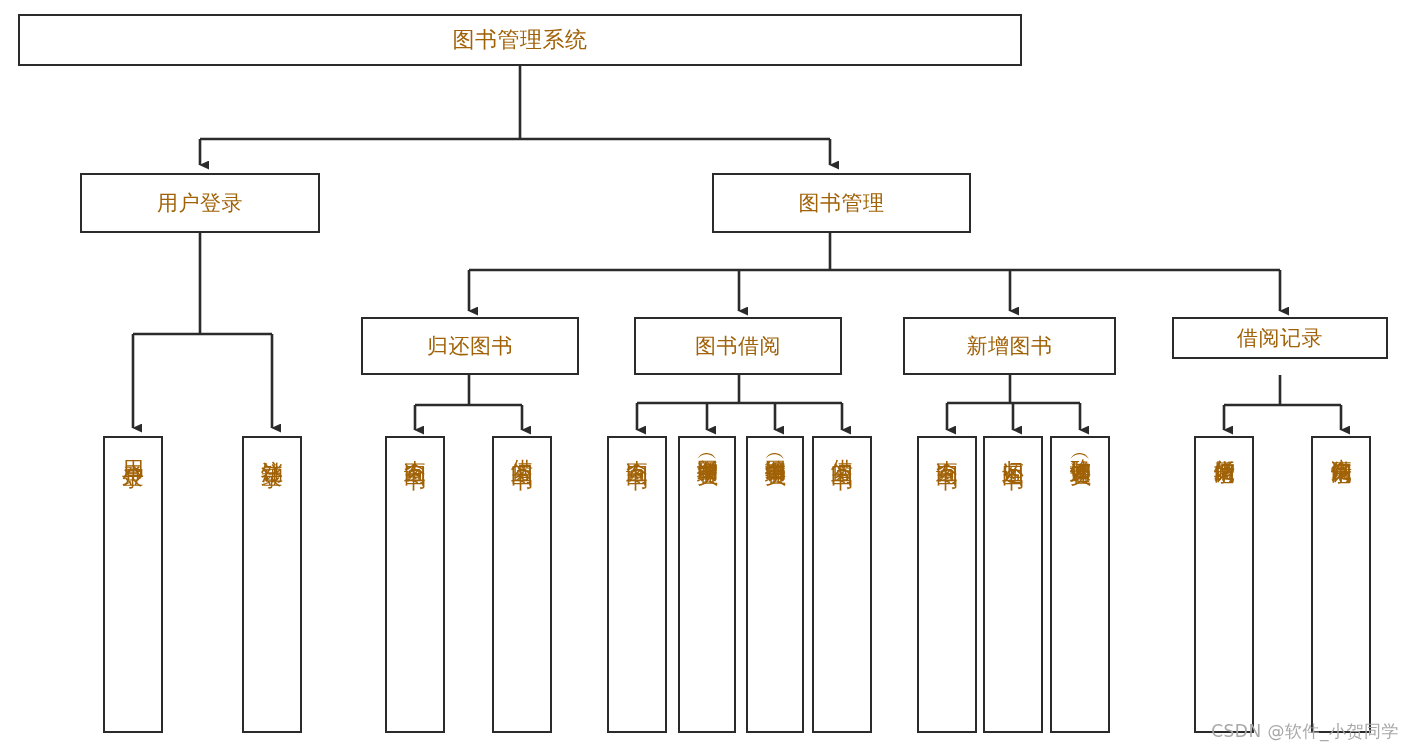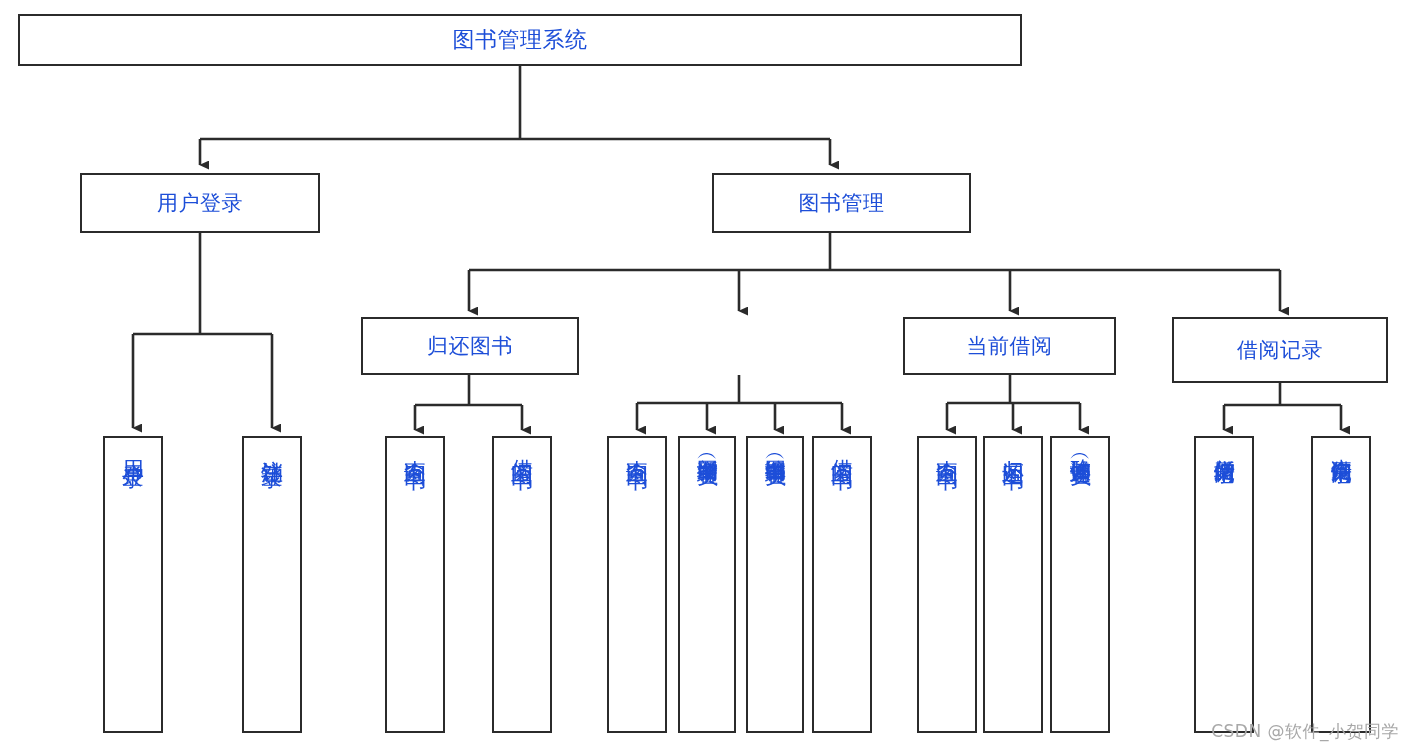--- a/index.html
+++ b/index.html
@@ -28,21 +28,21 @@
     pointer-events: none;
   }
   .node {
     position: absolute;
     box-sizing: border-box;
     background: #ffffff;
     border: 2px solid #2b2b2b;
     display: flex;
     align-items: center;
     justify-content: center;
-    color: #1d4ed8;
+    color: #a16207;
   }
   .node .label {
     display: block;
     text-align: center;
     line-height: 1.18;
     letter-spacing: 0.5px;
   }
   .node.horiz .label {
     writing-mode: horizontal-tb;
     font-size: 21px;
@@ -140,24 +140,27 @@
   <div class="node horiz" style="left:80px; top:173px; width:240px; height:60px;">
     <span class="label">用户登录</span>
   </div>
   <div class="node horiz" style="left:712px; top:173px; width:259px; height:60px;">
     <span class="label">图书管理</span>
   </div>
 
   <div class="node horiz" style="left:361px; top:317px; width:218px; height:58px;">
     <span class="label">归还图书</span>
   </div>
+  <div class="node horiz" style="left:634px; top:317px; width:208px; height:58px;">
+    <span class="label">图书借阅</span>
+  </div>
   <div class="node horiz" style="left:903px; top:317px; width:213px; height:58px;">
-    <span class="label">当前借阅</span>
-  </div>
-  <div class="node horiz" style="left:1172px; top:317px; width:216px; height:66px;">
+    <span class="label">新增图书</span>
+  </div>
+  <div class="node horiz" style="left:1172px; top:317px; width:216px; height:42px;">
     <span class="label">借阅记录</span>
   </div>
 
   <div class="node vert" style="left:103px; top:436px; width:60px; height:297px;">
     <span class="label">用户登录</span>
   </div>
   <div class="node vert" style="left:242px; top:436px; width:60px; height:297px;">
     <span class="label">注销登录</span>
   </div>
 

